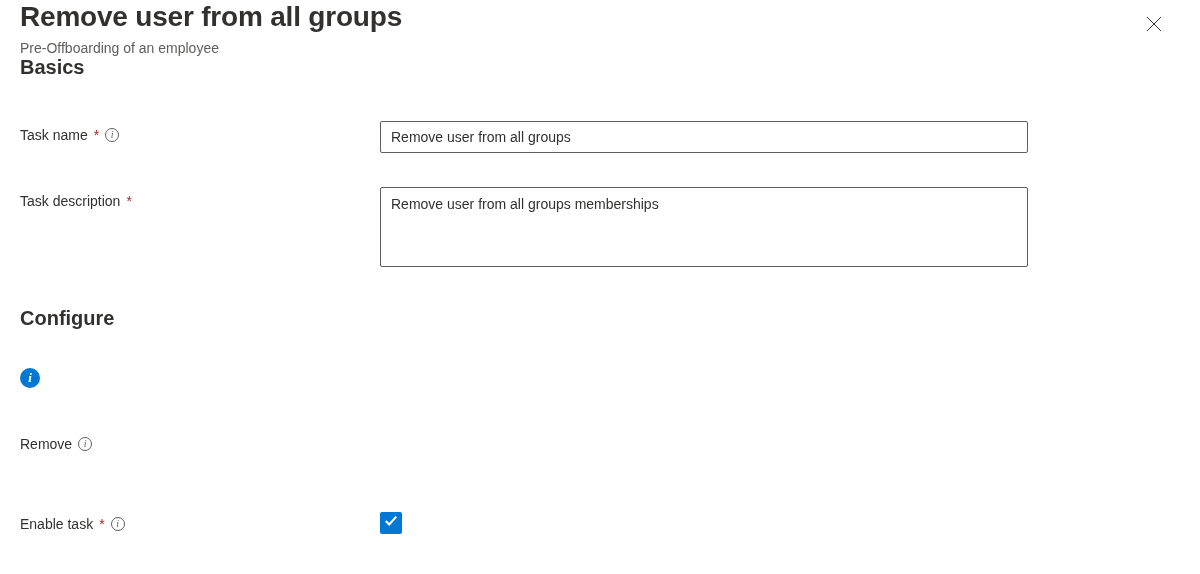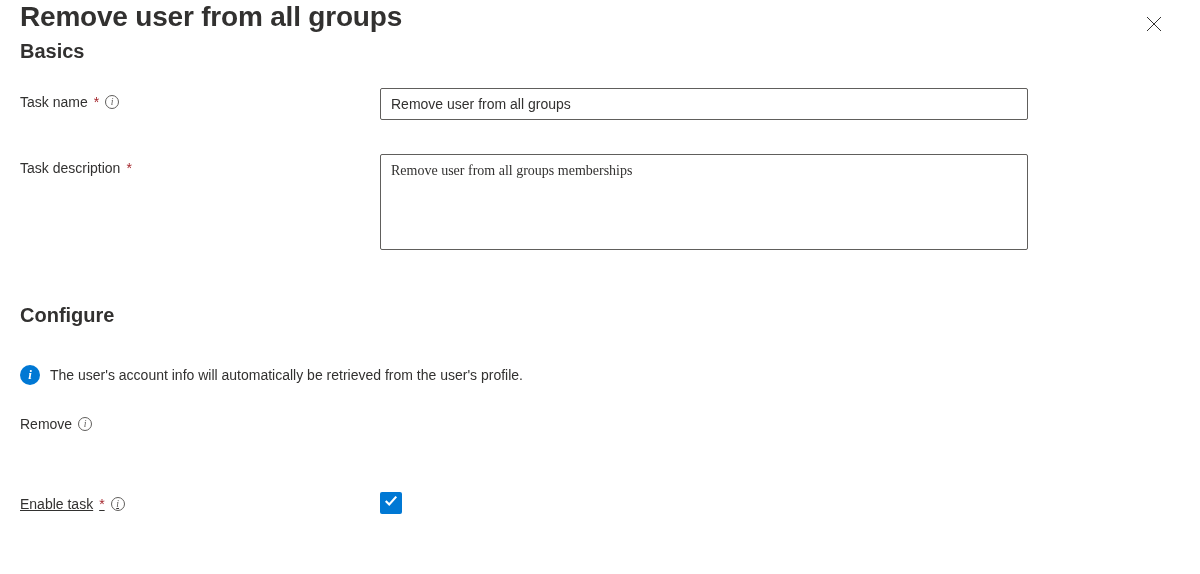--- a/index.html
+++ b/index.html
@@ -55,21 +55,21 @@
       height: 16px;
     }
     .section-title {
       font-size: 20px;
       font-weight: 600;
       color: #323130;
     }
     .form-row {
       display: flex;
       align-items: flex-start;
-      margin-top: 25px;
+      margin-top: 42px;
     }
     .form-row.tight {
       margin-top: 34px;
     }
     .label-col {
       width: 360px;
       display: flex;
       align-items: center;
       gap: 6px;
       font-size: 14px;
@@ -106,26 +106,26 @@
       border: 1px solid #605e5c;
       border-radius: 2px;
       outline: none;
       color: #323130;
       height: 32px;
     }
     .textarea-input {
       width: 100%;
       padding: 8px 10px;
       font-size: 14px;
-      font-family: Liberation Serif, serif;
+      font-family: Liberation Sans, sans-serif;
       border: 1px solid #605e5c;
       border-radius: 2px;
       outline: none;
       color: #323130;
-      height: 96px;
+      height: 80px;
       resize: none;
     }
     .info-banner {
       display: flex;
       align-items: center;
       gap: 10px;
       margin-top: 38px;
       font-size: 14px;
       color: #323130;
     }
@@ -161,30 +161,31 @@
       margin-top: 2px;
     }
     .checkbox svg {
       width: 14px;
       height: 14px;
       stroke: #ffffff;
       stroke-width: 2.5;
       fill: none;
     }
     .config-section {
-      margin-top: 50px;
+      margin-top: 36px;
     }
   </style>
 </head>
 <body>
 
 <div class="panel">
   <div class="header">
     <div class="header-text">
       <h1 class="title">Remove user from all groups</h1>
+      <div class="subtitle">Pre-Offboarding of an employee</div>
     </div>
     <button class="close-btn">
       <span>
         <svg viewBox="0 0 16 16">
             <path d="M1 1 L15 15 M15 1 L1 15" stroke="#323130" stroke-width="1"></path>
           </svg>
       </span>
     </button>
   </div>
 
@@ -208,31 +209,30 @@
     </div>
     <div class="value-col">
       <textarea class="textarea-input" style="">Remove user from all groups memberships</textarea>
     </div>
   </div>
 
   <h2 class="section-title config-section">Configure</h2>
 
   <div class="info-banner">
     <span class="info-badge">i</span>
-    <span>The user's account info will automatically be retrieved from the user's profile.</span>
   </div>
 
   <div class="form-row">
     <div class="label-col">
       <span>Remove</span>
       <span class="info-icon">i</span>
     </div>
   </div>
 
-  <div class="form-row" style="margin-top:58px;text-decoration:underline;">
+  <div class="form-row" style="margin-top:58px;">
     <div class="label-col">
       <span>Enable task</span>
       <span class="required">*</span>
       <span class="info-icon">i</span>
     </div>
     <div class="value-col">
       <div class="checkbox">
         <span>
           <svg viewBox="0 0 16 16">
               <path d="M2 8 L6 12 L14 3"></path>

